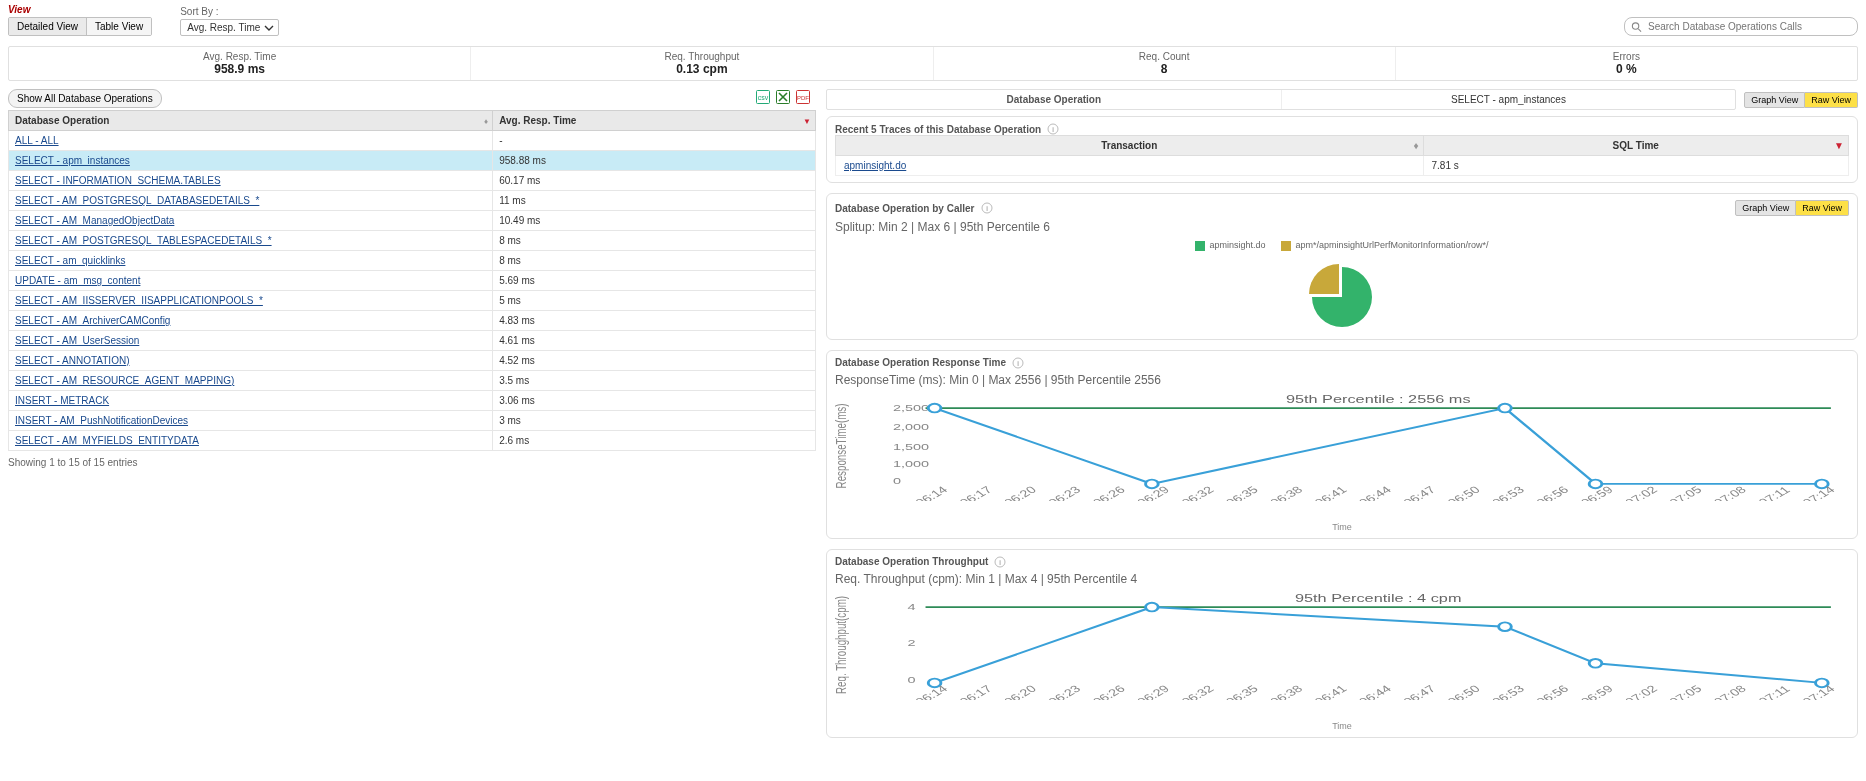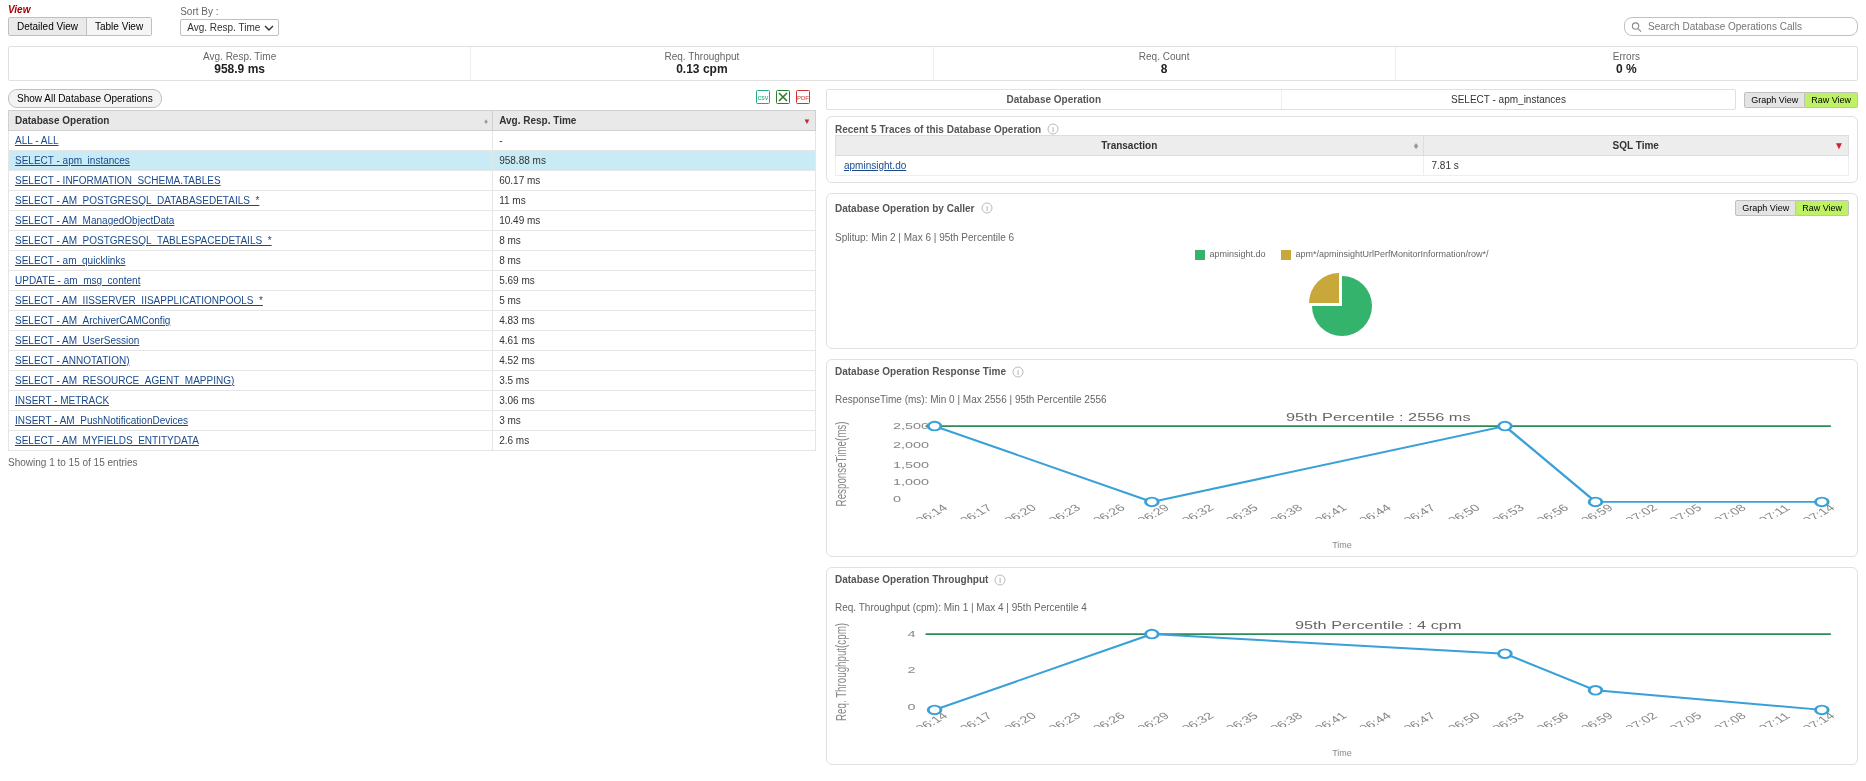--- a/index.html
+++ b/index.html
@@ -48,35 +48,35 @@
   .tbl th .sort-ic{position:absolute;right:4px;top:50%;transform:translateY(-50%);font-size:8px;color:#999}
   .tbl th .sort-ic.active{color:#c23}
   .row-sel td{background:#c8ebf6}
   .showing{color:#666;font-size:10px;padding:6px 0}
 
   
   .db-hdr{display:flex;border:1px solid #e0e0e0;border-radius:2px}
   .db-hdr .c{flex:1;text-align:center;padding:4px;font-size:10px}
   .db-hdr .c.l{border-right:1px solid #eee;font-weight:bold;color:#555}
   .view-sw{display:flex;gap:0;margin-left:auto}
-  .view-sw button{border:1px solid #c0c0c0;background:#bef264;padding:2px 6px;font-size:9px;cursor:pointer}
+  .view-sw button{border:1px solid #c0c0c0;background:#fde047;padding:2px 6px;font-size:9px;cursor:pointer}
   .view-sw button:first-child{border-top-left-radius:2px;border-bottom-left-radius:2px}
   .view-sw button:last-child{border-top-right-radius:2px;border-bottom-right-radius:2px;border-left:none}
   .view-sw button.active{background:#e4e4e4}
   .dbhdr-row{display:flex;align-items:center;margin-bottom:6px}
 
   .panel{border:1px solid #e0e0e0;border-radius:6px;margin-bottom:10px;padding:6px 8px}
   .panel .pt{font-weight:bold;color:#555;font-size:10px;display:flex;align-items:center;gap:6px}
   .info-ic{width:12px;height:12px;color:#bbb}
   .mini-tbl{width:100%;border-collapse:collapse;}
   .mini-tbl th{background:#ededed;border:1px solid #ddd;padding:4px 6px;font-size:10px;font-weight:bold;text-align:center;position:relative}
   .mini-tbl td{border:1px solid #eee;padding:4px 8px;font-size:10px}
   .mini-tbl td.c2{text-align:left}
 
-  .stats{color:#666;font-size:10px;margin-top:16px}
+  .stats{color:#666;font-size:12px;margin-top:4px}
 
   
   .legend{display:flex;justify-content:center;gap:16px;font-size:9px;color:#666;margin:6px 0 4px}
   .legend .sw{display:inline-block;width:10px;height:10px;margin-right:4px;vertical-align:middle}
   .pie-wrap{display:flex;justify-content:center;padding:4px 0}
 
   
   .chart{position:relative;height:110px;padding:4px 0}
   .chart svg{width:100%;height:110px}
   .axis-lbl{font-size:8px;fill:#888}

